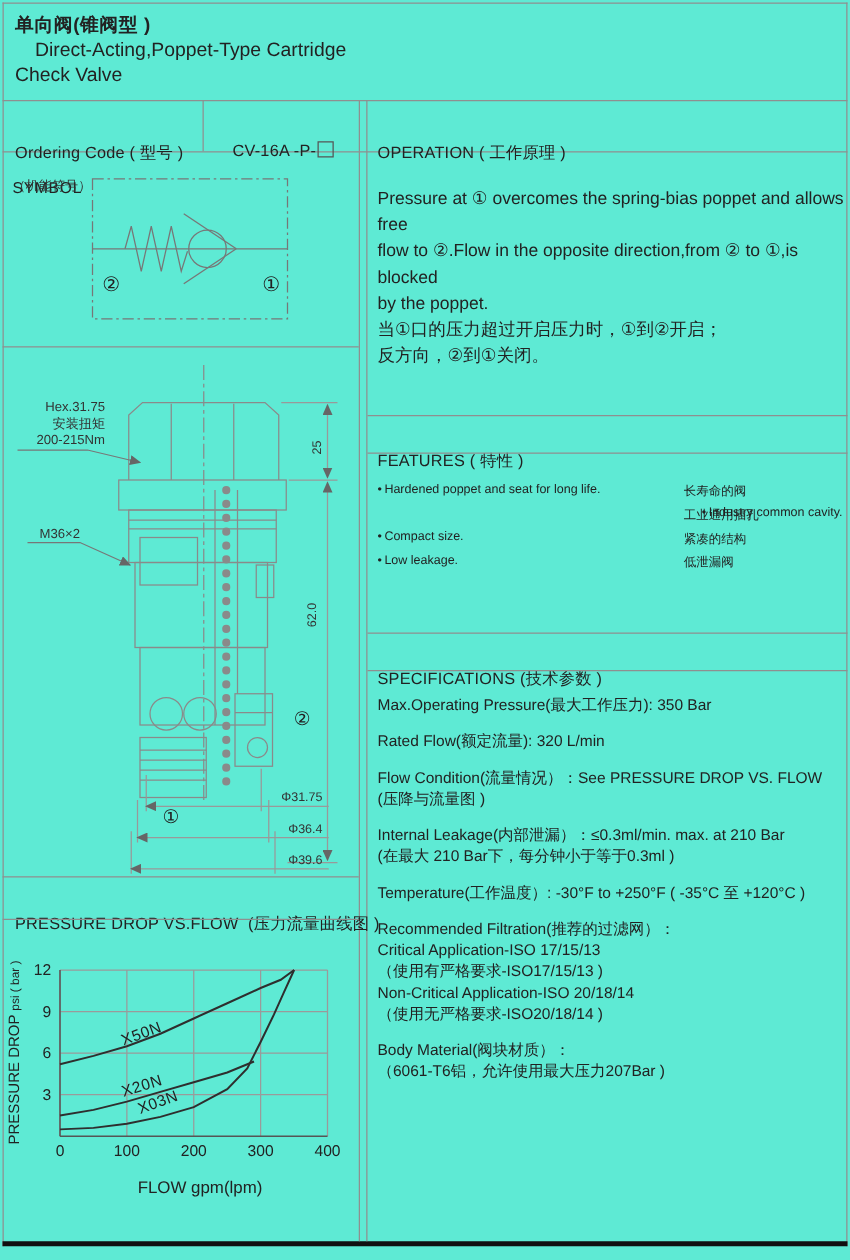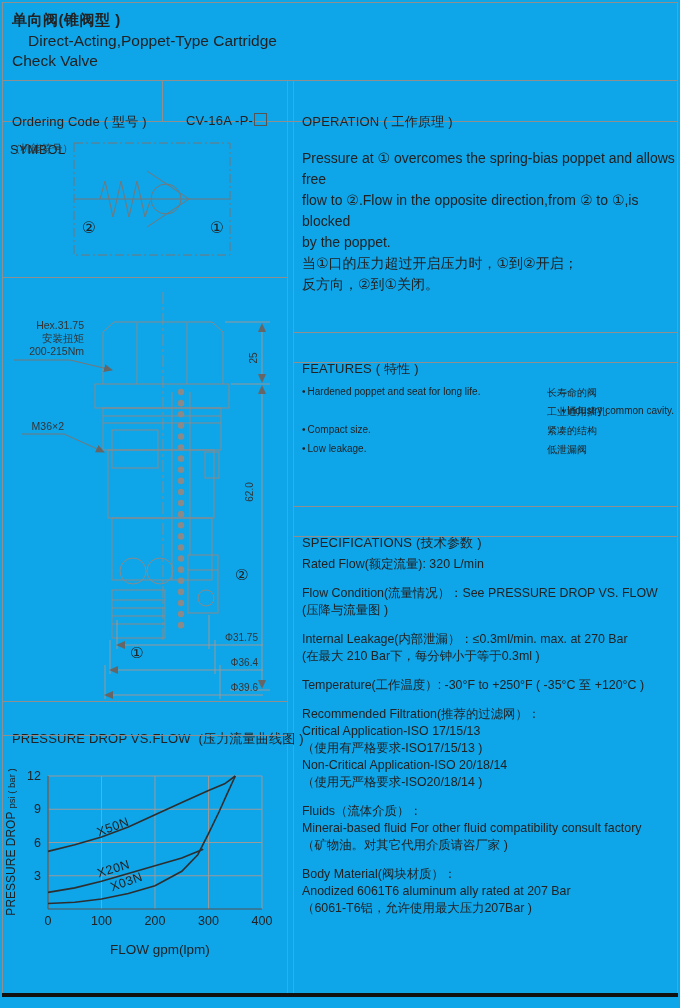--- a/index.html
+++ b/index.html
@@ -1,16 +1,16 @@
 <!DOCTYPE html>
 <html><head>
 <meta charset="utf-8">
 <style>
   html,body{margin:0;padding:0;background:#e8e8e8;}
-  #page{position:relative;width:680px;height:1008px;background:#0ea5e9;
+  #page{position:relative;width:680px;height:1008px;background:#5eead4;
         font-family:"Liberation Sans","DejaVu Sans",sans-serif;color:#222;overflow:hidden;}
   .hline{position:absolute;height:1px;background:#8f8f8f;}
   .vline{position:absolute;width:1px;background:#8f8f8f;}
   .txt{position:absolute;white-space:pre;}
   .title-zh{font-size:15px;font-weight:bold;letter-spacing:.5px;}
   .title-en{font-size:15.5px;}
   .band-label{font-size:13px;letter-spacing:.2px;margin-top:20px;}
   .small-label{font-size:12.5px;}
   .sub-label{font-size:10.5px;color:#333;}
   .body-text{font-size:14px;line-height:21px;}
@@ -187,45 +187,42 @@
   <div class="feat-row" style="top:405px;text-align:right;"><span class="feat-en">Industry common cavity.</span><span class="feat-zh">工业通用插孔</span></div>
   <div class="feat-row" style="top:424px;"><span class="feat-en">Compact size.</span><span class="feat-zh">紧凑的结构</span></div>
   <div class="feat-row" style="top:443px;"><span class="feat-en">Low leakage.</span><span class="feat-zh">低泄漏阀</span></div>
 
   <div class="hline" style="left:294px;top:506px;width:384px;"></div>
   <div class="txt band-label" style="left:302px;top:514px;">SPECIFICATIONS (技术参数 )</div>
   <div class="hline" style="left:294px;top:536px;width:384px;"></div>
 
   <div class="specs">
     <div class="spec-item">
+      <div>Max.Operating Pressure(最大工作压力): 350 Bar</div>
+    </div>
+    <div class="spec-item">
       <div>Rated Flow(额定流量): 320 L/min</div>
     </div>
     <div class="spec-item">
       <div>Flow Condition(流量情况）：See PRESSURE DROP VS. FLOW</div>
       <div>(压降与流量图 )</div>
     </div>
     <div class="spec-item">
-      <div>Internal Leakage(内部泄漏）：≤0.3ml/min. max. at 270 Bar</div>
+      <div>Internal Leakage(内部泄漏）：≤0.3ml/min. max. at 210 Bar</div>
       <div>(在最大 210 Bar下，每分钟小于等于0.3ml )</div>
     </div>
     <div class="spec-item">
       <div>Temperature(工作温度）: -30°F to +250°F  ( -35°C 至 +120°C )</div>
     </div>
     <div class="spec-item">
       <div>Recommended Filtration(推荐的过滤网）：</div>
       <div>Critical Application-ISO 17/15/13</div>
       <div>（使用有严格要求-ISO17/15/13 )</div>
       <div>Non-Critical Application-ISO 20/18/14</div>
       <div>（使用无严格要求-ISO20/18/14 )</div>
     </div>
     <div class="spec-item">
-      <div>Fluids（流体介质）：</div>
-      <div>Minerai-based fluid For other  fluid compatibility consult  factory</div>
-      <div>（矿物油。对其它代用介质请咨厂家 )</div>
-    </div>
-    <div class="spec-item">
       <div>Body Material(阀块材质）：</div>
-      <div>Anodized 6061T6 aluminum ally rated at 207 Bar</div>
       <div>（6061-T6铝，允许使用最大压力207Bar )</div>
     </div>
   </div>
 
 </div>
 
 </body></html>

